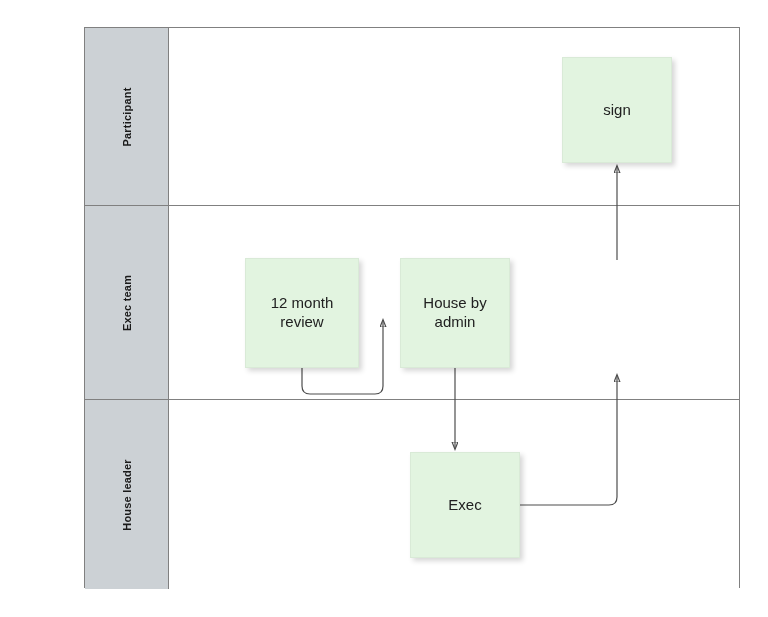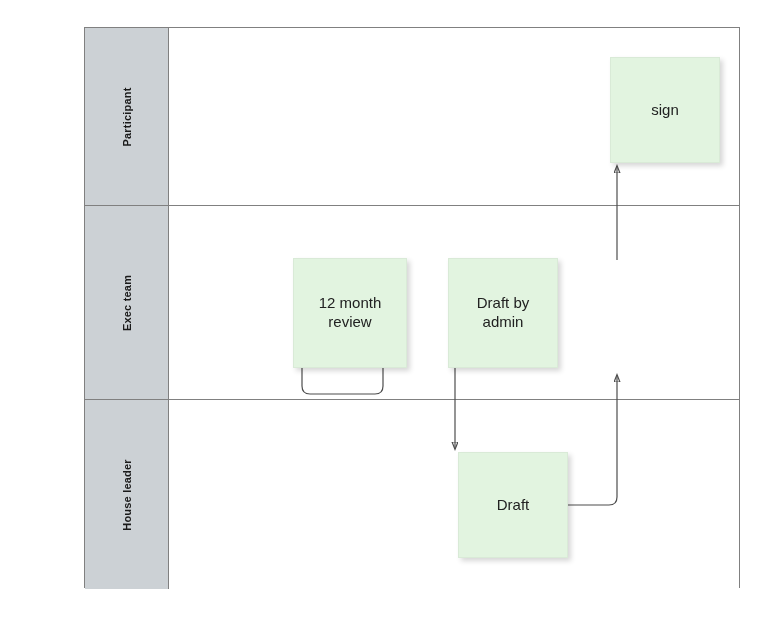--- a/index.html
+++ b/index.html
@@ -78,21 +78,20 @@
     box-sizing: border-box;
     box-shadow: 3px 3px 5px rgba(0,0,0,0.16);
     display: flex;
     align-items: center;
     justify-content: center;
     text-align: center;
     color: #212121;
     font-size: 15px;
     line-height: 1.25;
     padding: 4px 6px;
-    margin-left: 48px;
   }
 
   
   #edges {
     position: absolute;
     left: 0;
     top: 0;
     width: 768px;
     height: 617px;
     pointer-events: none;
@@ -151,21 +150,21 @@
 
   <div class="node" style="left:562px; top:57px; width:110px; height:106px;">
     <span>sign</span>
   </div>
 
   <div class="node" style="left:245px; top:258px; width:114px; height:110px;">
     <span>12 month review</span>
   </div>
 
   <div class="node" style="left:400px; top:258px; width:110px; height:110px;">
-    <span>Draft by admin</span>
+    <span>House by admin</span>
   </div>
 
 
   <div class="node" style="left:410px; top:452px; width:110px; height:106px;">
-    <span>Draft</span>
+    <span>Exec</span>
   </div>
 
 </div>
 
 </body></html>

